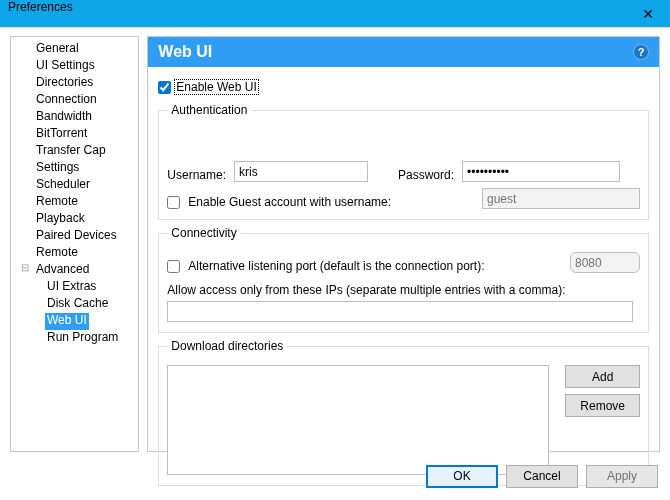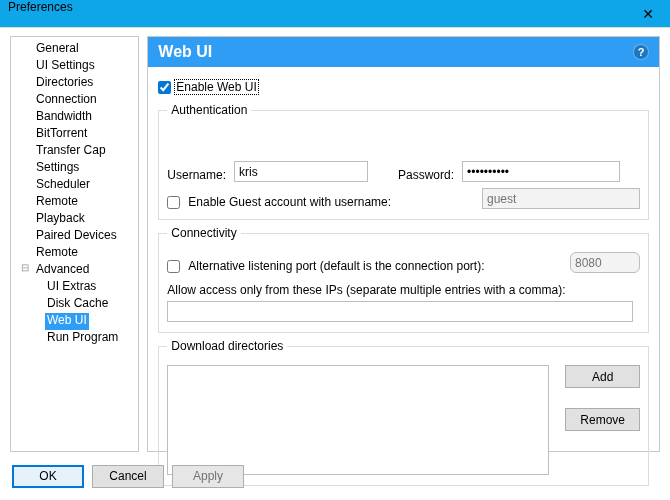--- a/index.html
+++ b/index.html
@@ -111,35 +111,36 @@
   .pass-field { width: 158px; }
   .guest-field { width: 158px; margin-left:auto;}
   .port-field { width: 70px; text-align:left; margin-left:auto;border-radius:6px;}
   .ip-field { width: 466px; }
   .dl-list {
     width: 382px;
     height: 110px;
     border:1px solid #bdbdbd;
     background:#fff;
   }
-  .dl-btns { display:flex; flex-direction:column; gap:20px; margin-left:8px;}
+  .dl-btns { display:flex; flex-direction:column; gap:6px; margin-left:8px;}
   .btn {
     height: 23px;
     border:1px solid #adadad;
     background: #e1e1e1;
     font: inherit;
     padding: 0 14px;
     min-width: 72px;
     cursor: default;
   }
   .btn:disabled { color:#737373; background:#e6e6e6; }
   .footer {
     height: 48px;
     display:flex;
     align-items:center;
+    justify-content:flex-end;
     gap:8px;
     padding: 0 12px;
   }
   .btn.focus { border:2px solid #0178d7; background:#e5f1fb; padding:0 13px; }
   .dotted { border:1px dotted #000; padding:0 1px; }
 </style>
 </head>
 <body>
 
 <div class="titlebar">

